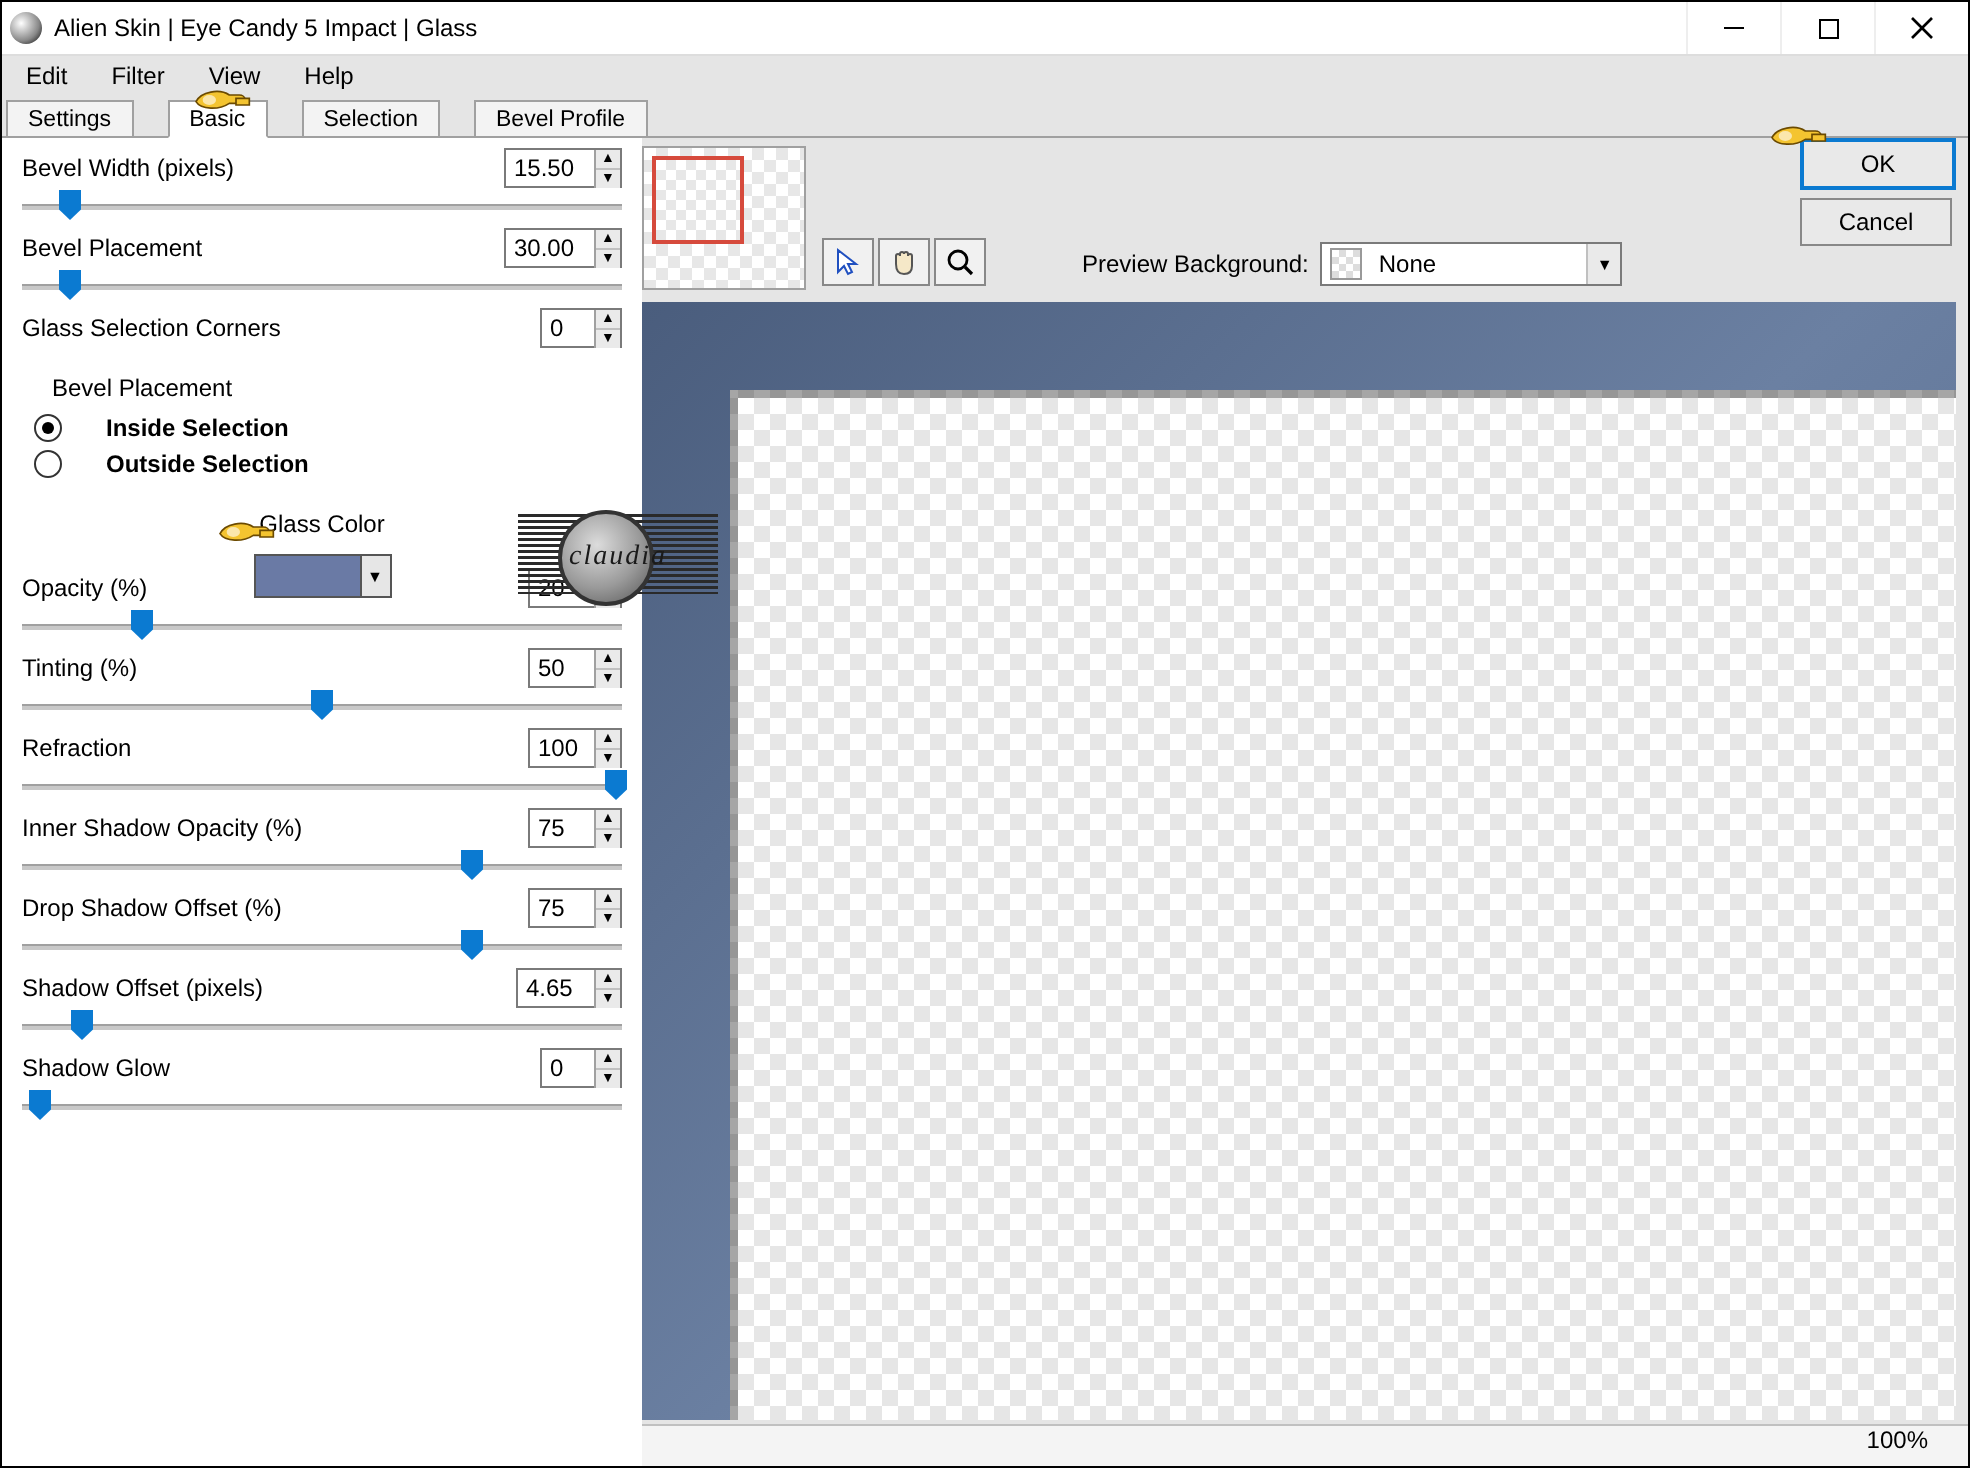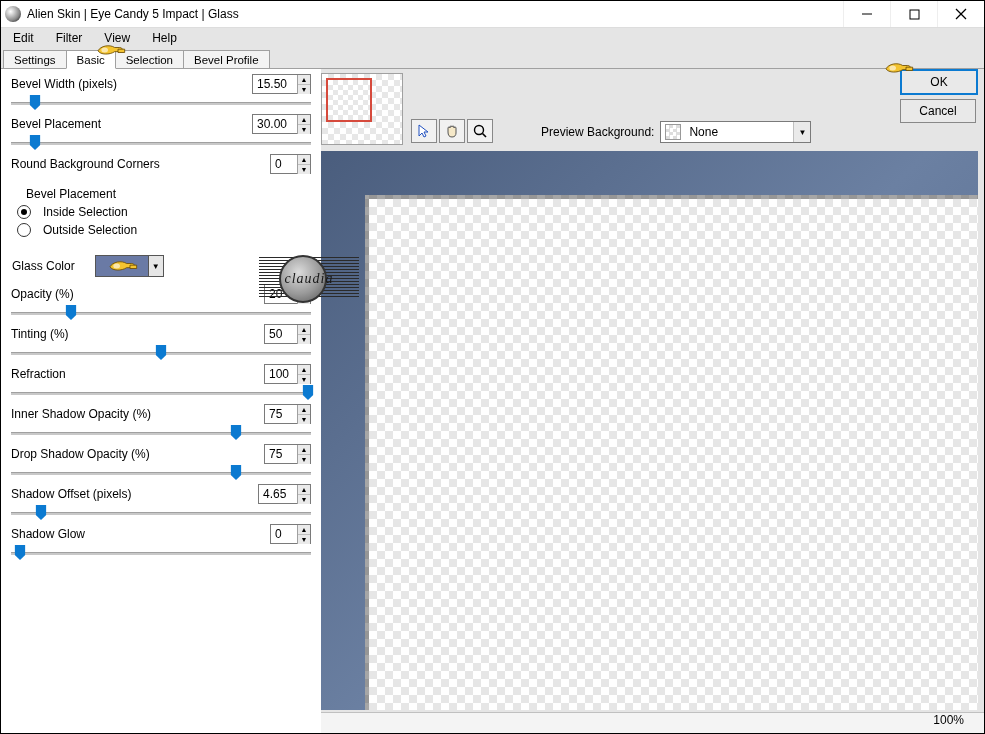--- a/index.html
+++ b/index.html
@@ -64,20 +64,21 @@
     position: relative;
   }
   .menuitem { padding: 2px 6px; }
   
   .tabbar {
     height: 20px;
     display: flex;
     align-items: flex-end;
     padding-left: 2px;
     border-bottom: 1px solid #a0a0a0;
+    gap: 18px;
   }
   .tab {
     padding: 3px 10px 2px 10px;
     border: 1px solid #a0a0a0;
     border-bottom: none;
     background: #f3f3f3;
     font-size: 11.5px;
     margin-right: -1px;
   }
   .tab.active {
@@ -169,44 +170,46 @@
     width: 11px;
     height: 15px;
     background: #0b7ad1;
     transform: translateX(-50%);
     clip-path: polygon(0 0, 100% 0, 100% 65%, 50% 100%, 0 65%);
   }
   
   .radio-group { margin: 4px 0 6px 6px; }
   .radio-row {
     display: flex;
-    align-items: flex-start;
-    gap: 12px;
+    align-items: center;
+    gap: 22px;
     height: 18px;
+    font-weight: bold;
   }
   .radio {
     width: 12px; height: 12px;
     border: 1px solid #333;
     border-radius: 50%;
     display: flex;
     align-items: center;
     justify-content: center;
   }
   .radio .dot {
     width: 6px; height: 6px;
     border-radius: 50%;
     background: #000;
   }
   
   .color-row {
     display: flex;
     align-items: center;
-    gap: 20px;
+    gap: 8px;
     height: 22px;
-    margin: 4px 1px;
+    margin: 4px 14px;
+    flex-direction: column;
   }
   .color-swatch {
     width: 52px; height: 20px;
     border: 1px solid #555;
     background: #6a7aa5;
     position: relative;
   }
   .color-drop {
     width: 14px; height: 20px;
     border: 1px solid #555;
@@ -455,21 +458,21 @@
           </div>
         </div>
         <div class="slider">
             <div class="track"></div>
             <div class="thumb" style="left:8%"></div>
           </div>
       </div>
 
       <div class="param">
         <div class="toprow">
-          <span class="label">Round Background Corners</span>
+          <span class="label">Glass Selection Corners</span>
           <div class="spinner">
             <div class="val" style="width:18px">0</div>
             <div class="arrows">
                 <div class="arrow">▲</div>
                 <div class="arrow">▼</div>
               </div>
           </div>
         </div>
       </div>
 
@@ -562,21 +565,21 @@
           </div>
         </div>
         <div class="slider">
             <div class="track"></div>
             <div class="thumb" style="left:75%"></div>
           </div>
       </div>
 
       <div class="param">
         <div class="toprow">
-          <span class="label">Drop Shadow Opacity (%)</span>
+          <span class="label">Drop Shadow Offset (%)</span>
           <div class="spinner">
             <div class="val" style="width:24px">75</div>
             <div class="arrows">
                 <div class="arrow">▲</div>
                 <div class="arrow">▼</div>
               </div>
           </div>
         </div>
         <div class="slider">
             <div class="track"></div>

